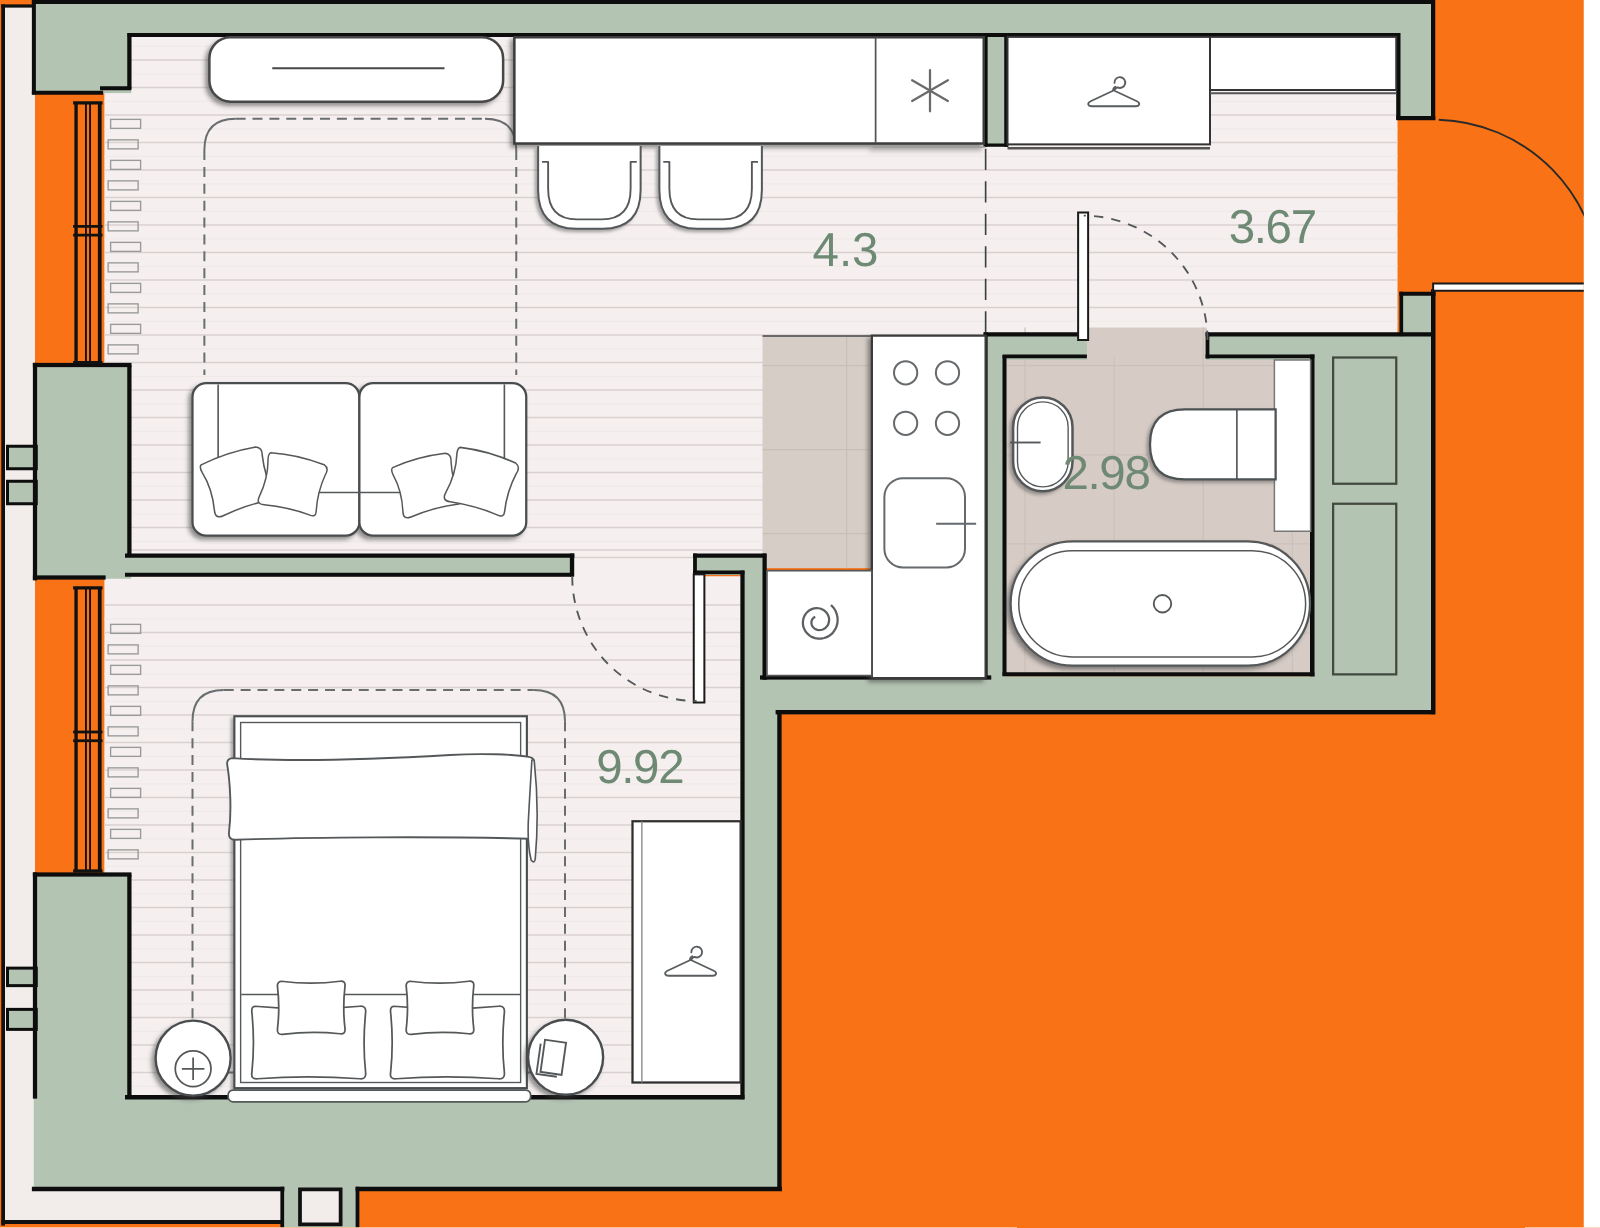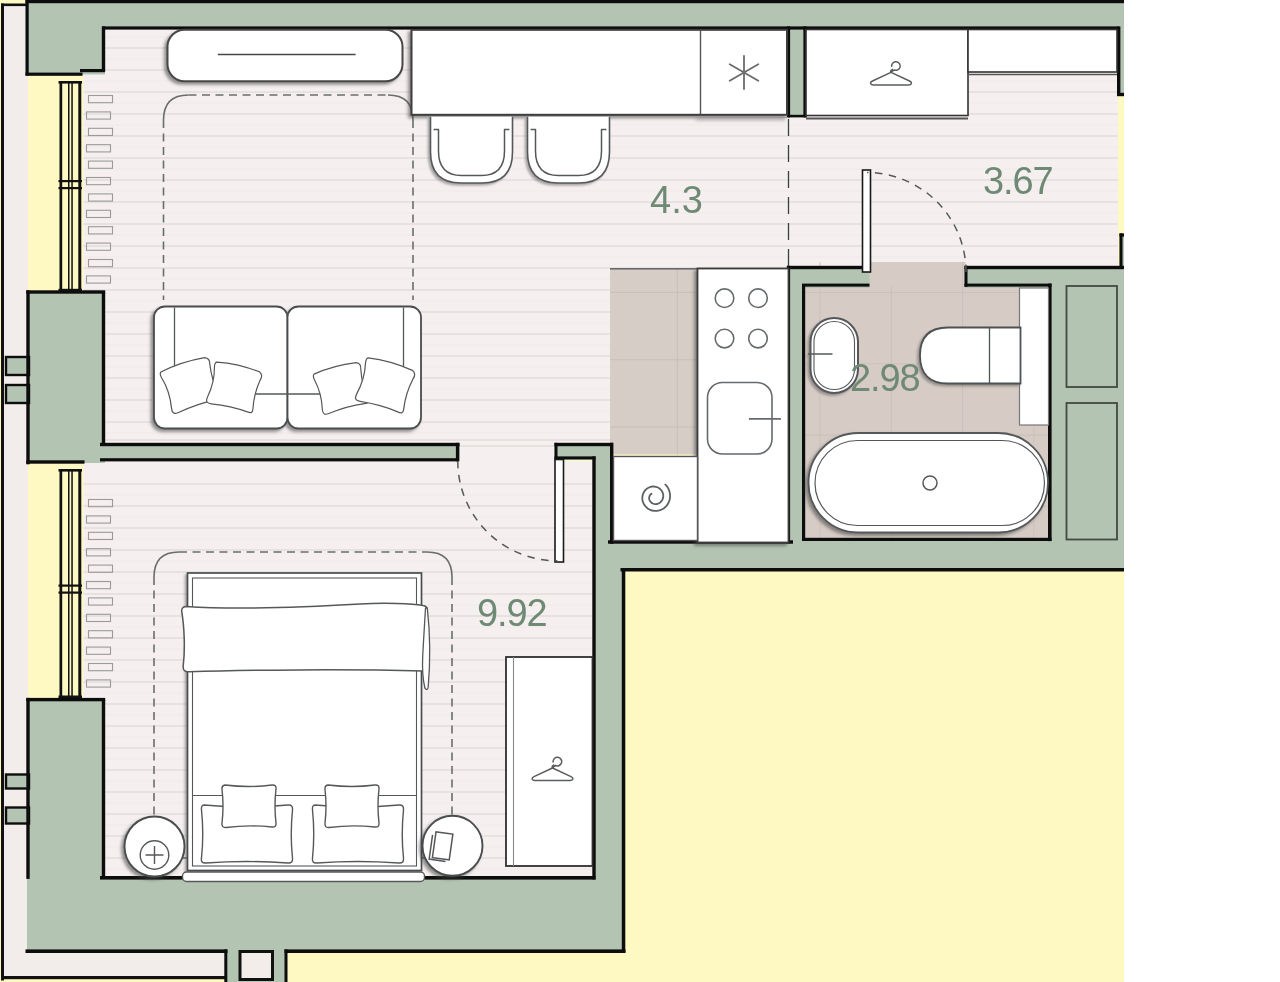--- a/index.html
+++ b/index.html
@@ -1,16 +1,16 @@
 <!DOCTYPE html>
 <html><head>
 <meta charset="utf-8">
 <style>
 html,body{margin:0;padding:0;background:#ffffff;}
-#wrap{width:1124px;height:982px;position:relative;overflow:hidden;background:#fef9c3;
+#wrap{width:1267px;height:982px;position:relative;overflow:hidden;background:#f97316;
 font-family:"Liberation Sans", sans-serif;}
 svg{display:block}
 .lbl{fill:#6f8a74;font-family:"Liberation Sans",sans-serif;font-size:38px;-webkit-font-smoothing:antialiased;}
 .lbl2{letter-spacing:-1.1px;}
 </style>
 </head>
 <body>
 <div id="wrap">
 <svg width="1280" height="982" viewBox="0 0 1280 982">
 <defs>

